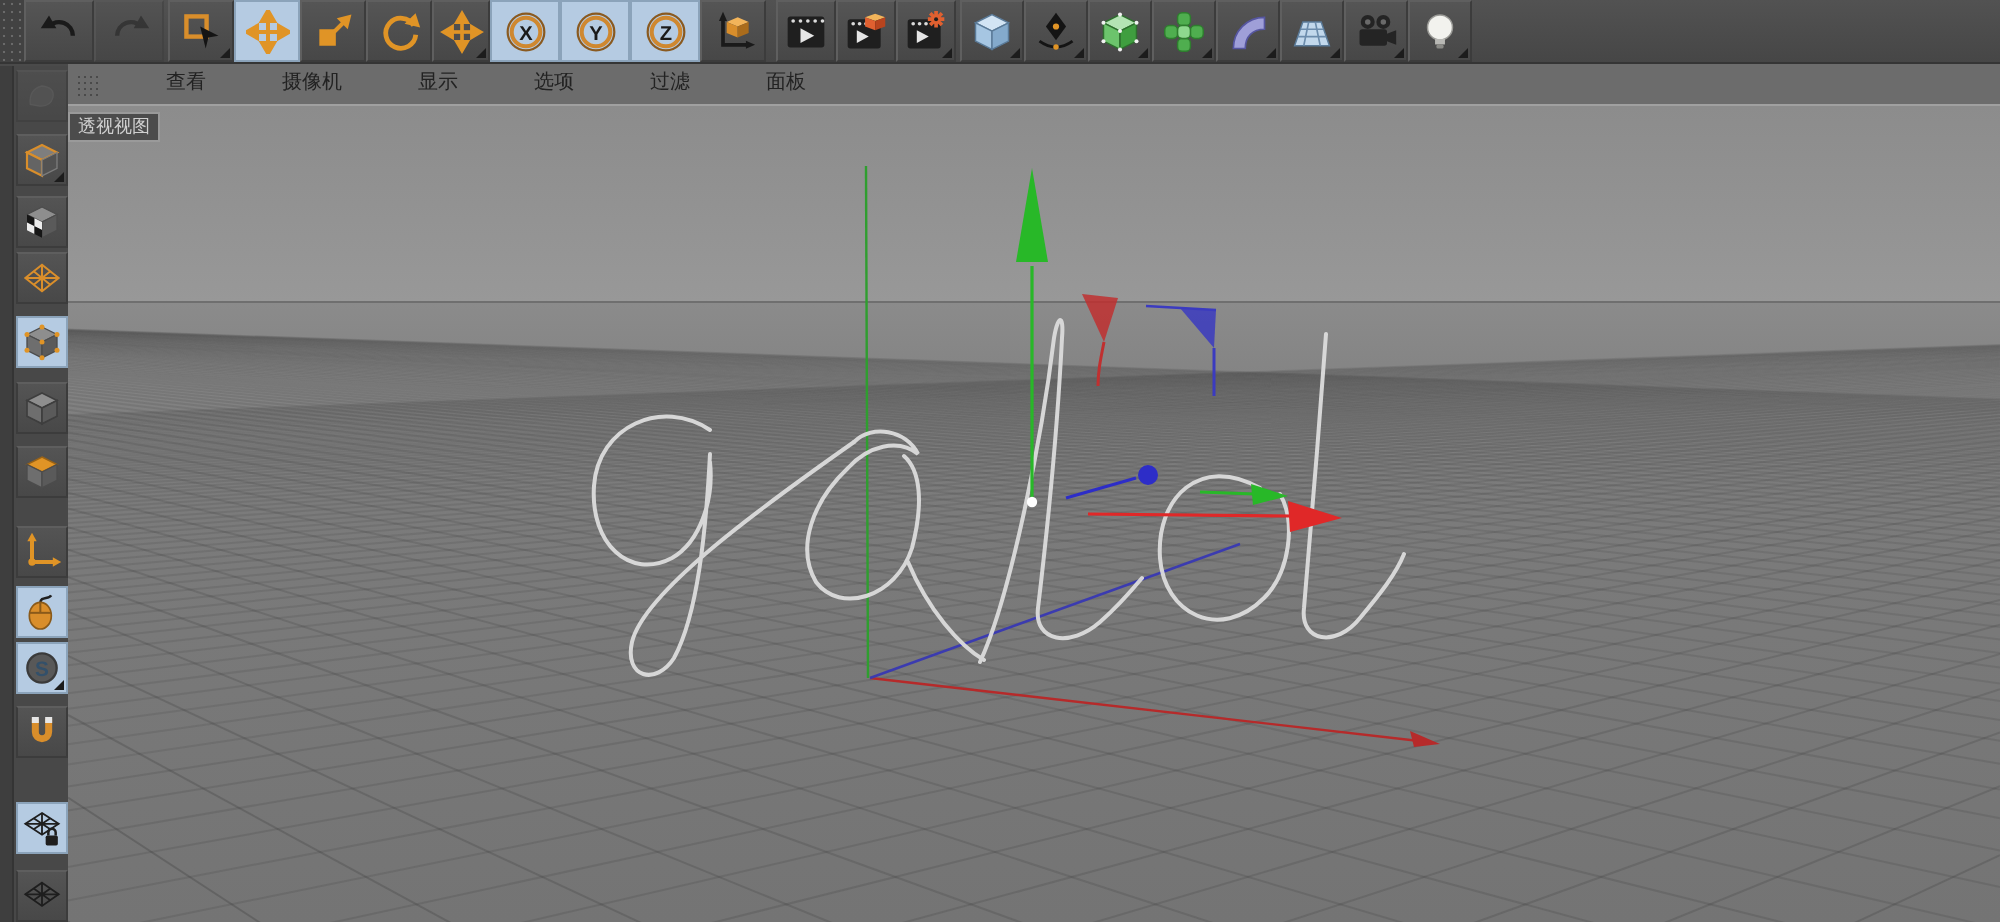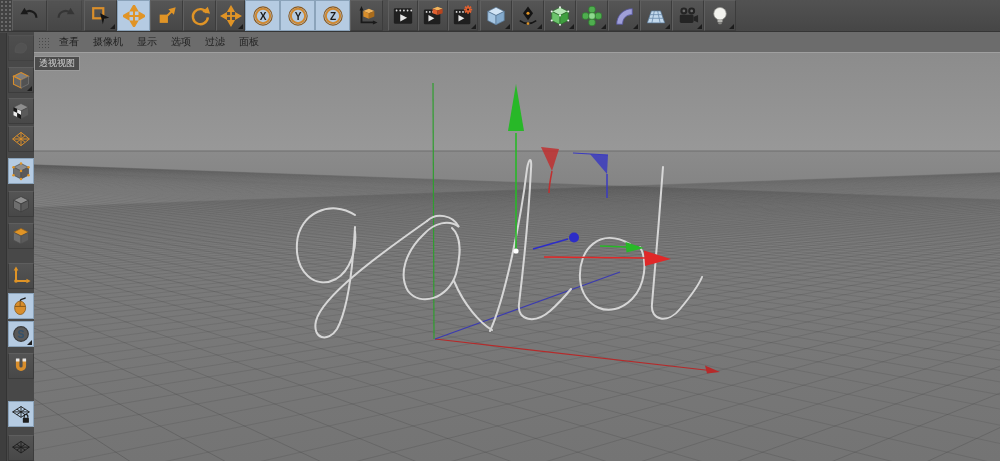--- a/index.html
+++ b/index.html
@@ -36,21 +36,21 @@
               border-top-color:#5e5e5e; display:flex; align-items:center; justify-content:center; cursor:pointer; }
   button.sb.active { background:#b5cbe2; border-color:#8ba3ba; }
   button.sb.disabled { opacity:.5; }
   .sb svg { width:20px; height:20px; display:block; }
 
   
   .vmenu { position:absolute; left:34px; top:32px; width:966px; height:21px; background:#6c6c6c;
            border-bottom:1px solid #a0a0a0; display:flex; align-items:center; padding-left:4px; }
   .mgrip { width:13px; height:11px; margin-right:8px;
            background-image:radial-gradient(#4a4a4a 32%, rgba(0,0,0,0) 34%); background-size:3px 3px; }
-  .mi { font-size:10px; color:#222; margin-right:14px; cursor:pointer; line-height:20px; }
+  .mi { font-size:10px; color:#222; margin-right:14px; cursor:pointer; line-height:20px;margin-left:24px; }
 
   
   .viewport { position:absolute; left:34px; top:53px; width:875px; height:408px; background:#8f8f8f; }
   .viewport svg { position:absolute; left:0; top:0; }
   .vplabel { position:absolute; left:0px; top:3px; height:15px; padding:1px 4px 2px 4px;
              background:#4c4c4c; border:1px solid #9a9a9a; color:#cfcfcf; font-size:9px; line-height:11px; }
 </style>
 </head>
 <body>
 

